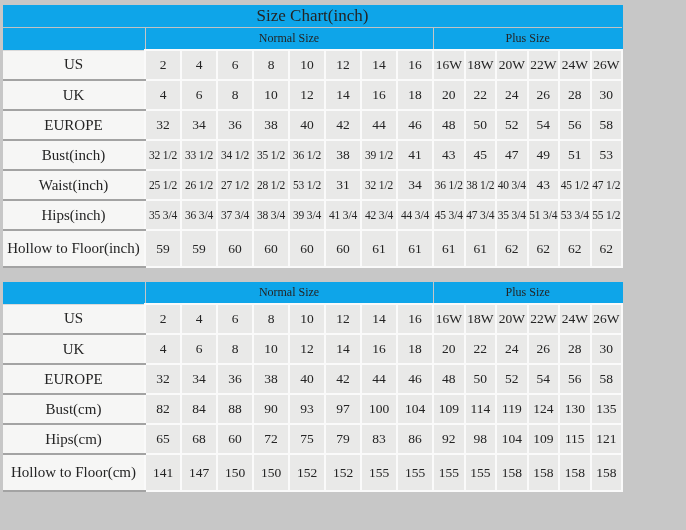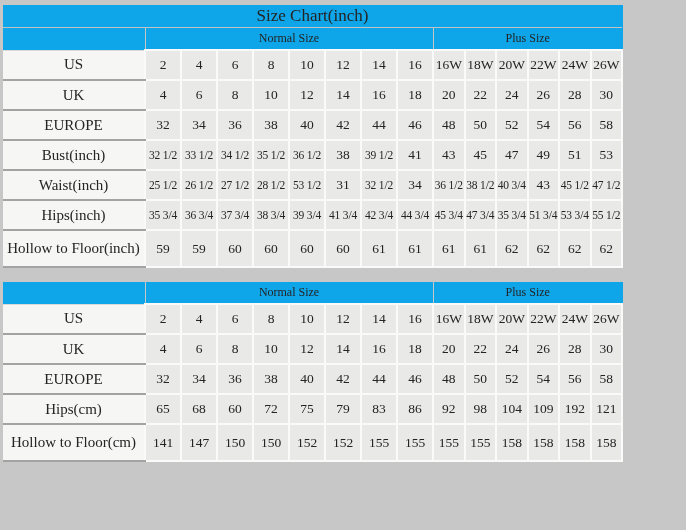--- a/index.html
+++ b/index.html
@@ -299,34 +299,51 @@
           <td>44</td>
           <td>46</td>
           <td>48</td>
           <td>50</td>
           <td>52</td>
           <td>54</td>
           <td>56</td>
           <td>58</td>
         </tr>
         <tr>
+          <th>Bust(cm)</th>
+          <td>82</td>
+          <td>84</td>
+          <td>88</td>
+          <td>90</td>
+          <td>93</td>
+          <td>97</td>
+          <td>100</td>
+          <td>104</td>
+          <td>109</td>
+          <td>114</td>
+          <td>119</td>
+          <td>124</td>
+          <td>130</td>
+          <td>135</td>
+        </tr>
+        <tr>
           <th>Hips(cm)</th>
           <td>65</td>
           <td>68</td>
           <td>60</td>
           <td>72</td>
           <td>75</td>
           <td>79</td>
           <td>83</td>
           <td>86</td>
           <td>92</td>
           <td>98</td>
           <td>104</td>
           <td>109</td>
-          <td>192</td>
+          <td>115</td>
           <td>121</td>
         </tr>
         <tr>
           <th>Hollow to Floor(cm)</th>
           <td>141</td>
           <td>147</td>
           <td>150</td>
           <td>150</td>
           <td>152</td>
           <td>152</td>

